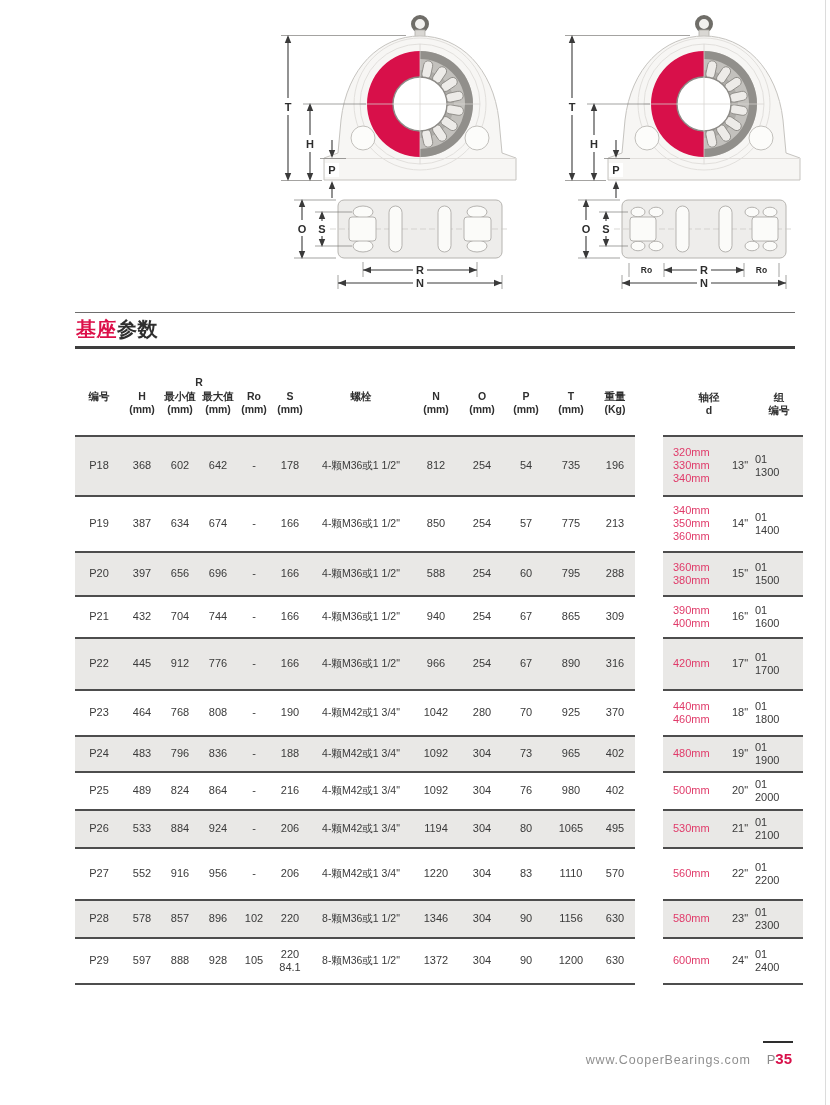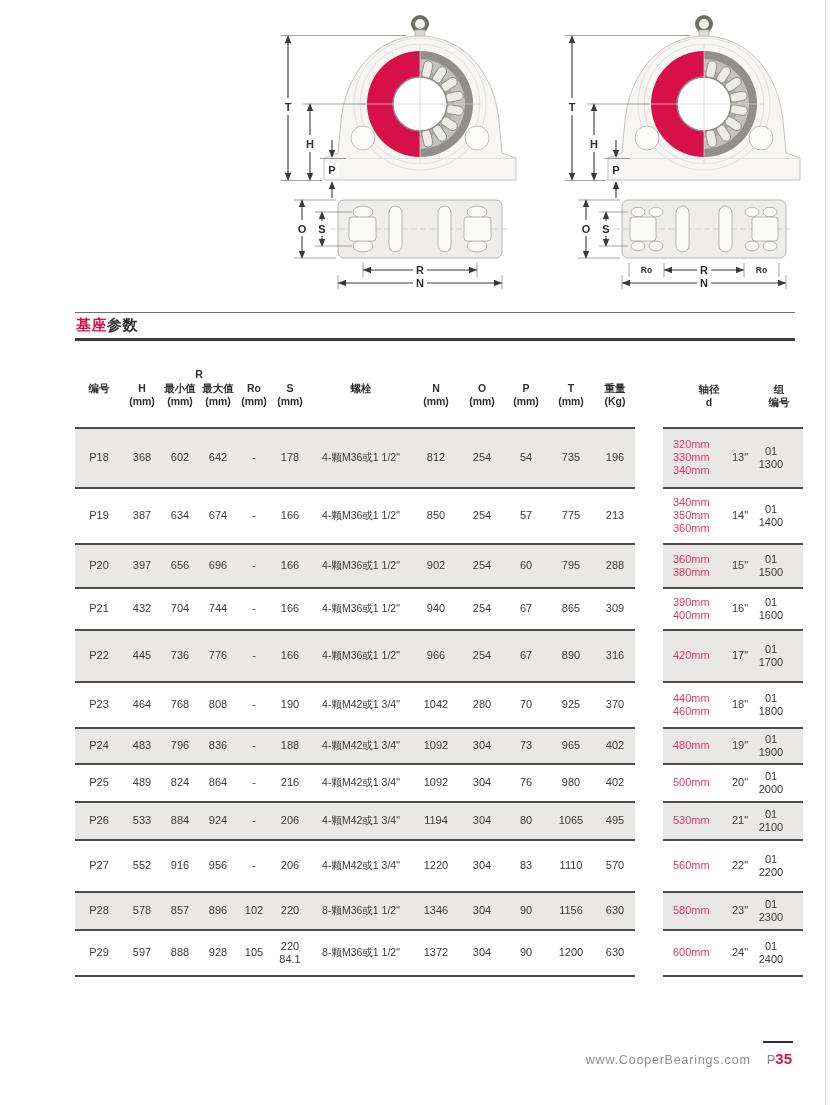--- a/index.html
+++ b/index.html
@@ -31,39 +31,39 @@
   .crosshair{stroke:#d5d3cf;stroke-width:0.75;}
   .eyebolt{fill:#f2f1ef;stroke:#6f6d68;stroke-width:4;}
   .shank{fill:#d9d7d3;stroke:#aeaca8;stroke-width:0.8;}
   .plate{fill:#eeedeb;stroke:#b6b4b0;stroke-width:1;}
   .plate-hole{fill:#fbfbf9;stroke:#aeaca8;stroke-width:0.9;}
   .centerline{stroke:#c9c7c3;stroke-width:0.7;stroke-dasharray:6,3;}
 
   
   .content{position:absolute;left:75px;top:312px;width:720px;}
   .rule-thin{height:1px;background:#6e6e6e;}
-  .section-title{font-size:15px;font-weight:bold;letter-spacing:0.5px;color:#2f2f2f;padding:3px 0 3px 1px;}
+  .section-title{font-size:20px;font-weight:bold;letter-spacing:0.5px;color:#2f2f2f;padding:3px 0 3px 1px;}
   .section-title .red{color:#dc1049;}
   .rule-thick{height:2.5px;background:#3e3e3e;}
   .tables{display:flex;}
   table{border-collapse:collapse;table-layout:fixed;border-bottom:2.5px solid #4d4d4d;}
   .main-table{width:560px;margin-right:20px;}
   .side-table{width:140px;margin-left:8px;}
   th{font-weight:bold;font-size:10.5px;color:#2f2f2f;text-align:center;line-height:13px;padding:0;}
   .h1 th{height:40px;vertical-align:bottom;}
   .h2 th{height:14px;vertical-align:bottom;}
   .h3 th{height:14px;padding-bottom:18px;vertical-align:top;}
   .side-table thead th{height:68px;padding-bottom:18px;vertical-align:bottom;line-height:13px;}
   tbody td{font-size:11px;color:#3a3a3a;text-align:center;padding:0;line-height:13px;}
   tbody tr{border-top:2px solid #4d4d4d;}
   tbody tr:nth-child(odd){background:#e9e8e6;}
   .pre{white-space:pre-line;}
   .bolt-cell{font-size:10.5px;}
   .side-table td.d-cell{color:#e03a69;text-align:left;padding-left:10px;}
-  .side-table td.group-cell{text-align:center;padding-right:16px;}
+  .side-table td.group-cell{text-align:left;padding-right:16px;}
   .r0{height:60px}.r1{height:56px}.r2{height:44px}.r3{height:42px}.r4{height:52px}.r5{height:46px}
   .r6{height:36px}.r7{height:38px}.r8{height:38px}.r9{height:52px}.r10{height:38px}.r11{height:46px}
 
   
   .footer{position:absolute;top:1050px;right:38px;display:flex;align-items:baseline;
           font-size:12.5px;color:#8f8f8f;letter-spacing:0.8px;}
   .site{margin-right:16px;}
   .pageno{position:relative;font-size:13px;color:#8a8a8a;letter-spacing:0;}
   .pageno b{color:#d8104a;font-size:15px;}
   .pageno .tick{position:absolute;top:-9px;right:-1px;width:30px;height:2px;background:#2e2e2e;}
@@ -380,21 +380,21 @@
           <td>213</td>
         </tr>
           <tr class="r2">
           <td>P20</td>
           <td>397</td>
           <td>656</td>
           <td>696</td>
           <td>-</td>
           <td class="pre">166</td>
           <td class="bolt-cell">4-颗M36或1 1/2"</td>
-          <td>902</td>
+          <td>588</td>
           <td>254</td>
           <td>60</td>
           <td>795</td>
           <td>288</td>
         </tr>
           <tr class="r3">
           <td>P21</td>
           <td>432</td>
           <td>704</td>
           <td>744</td>
@@ -403,21 +403,21 @@
           <td class="bolt-cell">4-颗M36或1 1/2"</td>
           <td>940</td>
           <td>254</td>
           <td>67</td>
           <td>865</td>
           <td>309</td>
         </tr>
           <tr class="r4">
           <td>P22</td>
           <td>445</td>
-          <td>736</td>
+          <td>912</td>
           <td>776</td>
           <td>-</td>
           <td class="pre">166</td>
           <td class="bolt-cell">4-颗M36或1 1/2"</td>
           <td>966</td>
           <td>254</td>
           <td>67</td>
           <td>890</td>
           <td>316</td>
         </tr>

